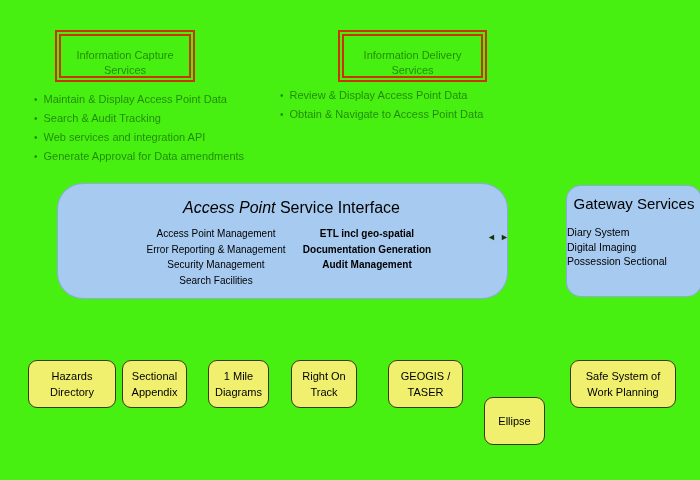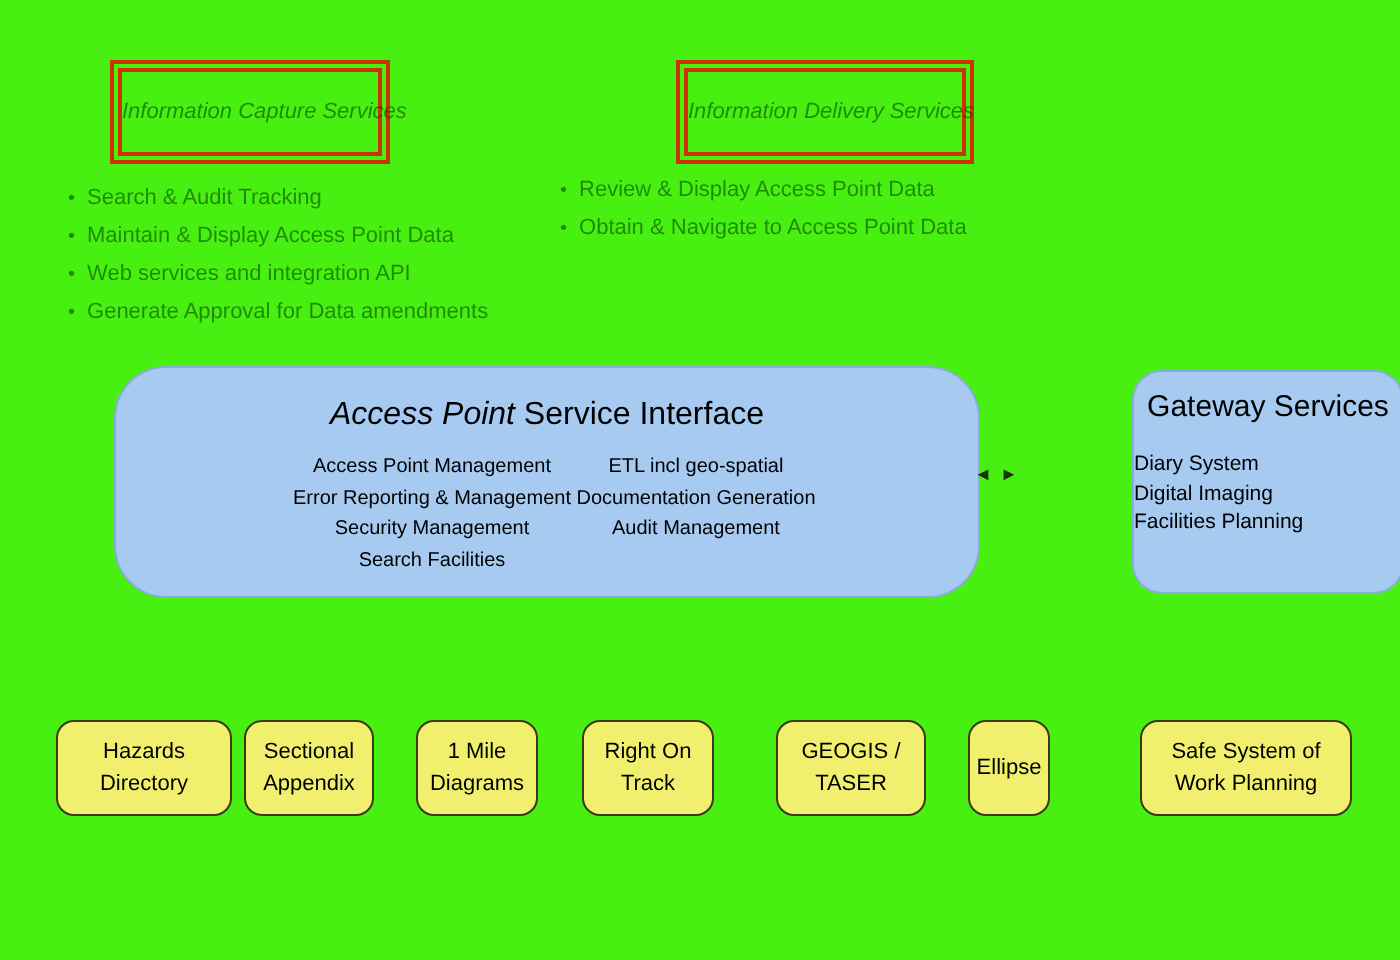--- a/index.html
+++ b/index.html
@@ -4,36 +4,36 @@
 <style>
   html,body{margin:0;padding:0;}
   .canvas{
     position:relative;width:700px;height:480px;background:#48F011;
     font-family:"Liberation Sans",sans-serif;overflow:hidden;
   }
   
   .redbox{position:absolute;border:2px solid #CC3300;}
   .redbox .inner{
     position:absolute;inset:2px;border:2px solid #CC3300;
-    display:flex;flex-direction:row;align-items:center;justify-content:space-between;gap:3px;font-style:italic;
+    display:flex;flex-direction:column;align-items:center;justify-content:flex-end;gap:3px;
   }
   .faint{color:rgba(0,55,0,0.55);}
   .redbox .line{font-size:11px;line-height:12px;text-align:center;white-space:nowrap;}
   
   .bullets{position:absolute;list-style:none;margin:0;padding:0;}
   .bullets li{font-size:11px;line-height:19px;white-space:nowrap;}
   .bullets .b{margin-right:6px;font-size:10px;}
   
   .panel{position:absolute;background:#A7CAF0;border:1px solid rgba(80,120,180,0.35);}
-  .si-panel{left:57px;top:183px;width:431px;height:114px;border-radius:26px;}
+  .si-panel{left:57px;top:183px;width:431px;height:114px;border-radius:26px;padding-left:18px;}
   .si-title{text-align:center;margin-top:15px;font-size:16px;color:#000;}
   .si-title .it{font-style:italic;}
   .col{position:absolute;text-align:center;font-size:10px;line-height:15.5px;color:#000;white-space:nowrap;}
   .col-left{left:33px;top:42px;width:250px;}
-  .col-right{left:215px;top:42px;width:150px;}
+  .col-right{left:234px;top:42px;width:150px;font-weight:bold;}
   .gw-panel{left:518px;top:185px;width:134px;height:110px;border-radius:15px;margin-left:48px;}
   .gw-title{text-align:center;margin-top:9px;font-size:15px;color:#000;white-space:nowrap;}
   .gw-items{margin-top:13px;text-align:left;font-size:10.5px;line-height:14.5px;color:#000;}
   
   .arrow{position:absolute;font-size:9px;line-height:9px;color:#1a3300;}
   
   .sys{
     position:absolute;top:360px;height:48px;background:#F0F06E;
     border:1.5px solid #3a3a1a;border-radius:9px;box-sizing:border-box;
     display:flex;flex-direction:column;align-items:center;justify-content:center;
@@ -53,22 +53,22 @@
   </div>
 
   <div class="redbox" style="left:338px;top:30px;width:145px;height:48px;">
     <div class="inner">
       <div class="line faint">Information Delivery</div>
       <div class="line faint">Services</div>
     </div>
   </div>
 
   <ul class="bullets faint" style="left:34px;top:90px;">
+    <li><span class="b">•</span><span>Maintain &amp; Display Access Point Data</span></li>
     <li><span class="b">•</span><span>Search &amp; Audit Tracking</span></li>
-    <li><span class="b">•</span><span>Maintain &amp; Display Access Point Data</span></li>
     <li><span class="b">•</span><span>Web services and integration API</span></li>
     <li><span class="b">•</span><span>Generate Approval for Data amendments</span></li>
   </ul>
 
   <ul class="bullets faint" style="left:280px;top:86px;">
     <li><span class="b">•</span><span>Review &amp; Display Access Point Data</span></li>
     <li><span class="b">•</span><span>Obtain &amp; Navigate to Access Point Data</span></li>
   </ul>
 
   <div class="panel si-panel">
@@ -89,21 +89,21 @@
   </div>
 
   <span class="arrow" style="left:487px;top:233px;">◄</span>
   <span class="arrow" style="left:500px;top:233px;">►</span>
 
   <div class="panel gw-panel">
     <div class="gw-title">Gateway Services</div>
     <div class="gw-items">
       <div>Diary System</div>
       <div>Digital Imaging</div>
-      <div>Facilities Planning</div>
+      <div>Possession Sectional</div>
     </div>
   </div>
 
   <div class="sys" style="left:28px;width:88px;">
     <span>Hazards</span>
     <span>Directory</span>
   </div>
   <div class="sys" style="left:122px;width:65px;">
     <span>Sectional</span>
     <span>Appendix</span>
@@ -113,21 +113,21 @@
     <span>Diagrams</span>
   </div>
   <div class="sys" style="left:291px;width:66px;">
     <span>Right On</span>
     <span>Track</span>
   </div>
   <div class="sys" style="left:388px;width:75px;">
     <span>GEOGIS /</span>
     <span>TASER</span>
   </div>
-  <div class="sys" style="left:484px;width:41px;">
+  <div class="sys" style="left:484px;width:61px;margin-top:37px;">
     <span>Ellipse</span>
     <span></span>
   </div>
   <div class="sys" style="left:570px;width:106px;">
     <span>Safe System of</span>
     <span>Work Planning</span>
   </div>
 
 </div>
 

